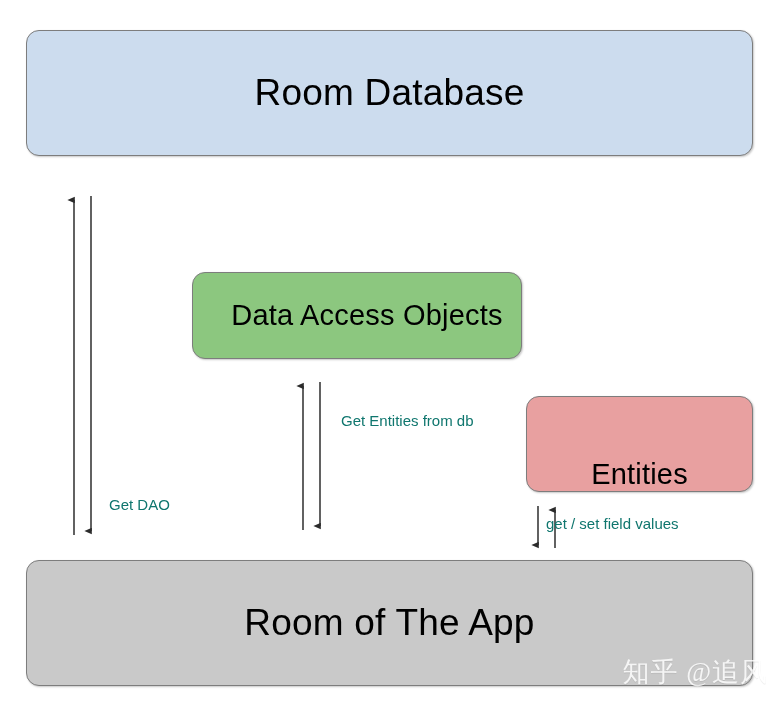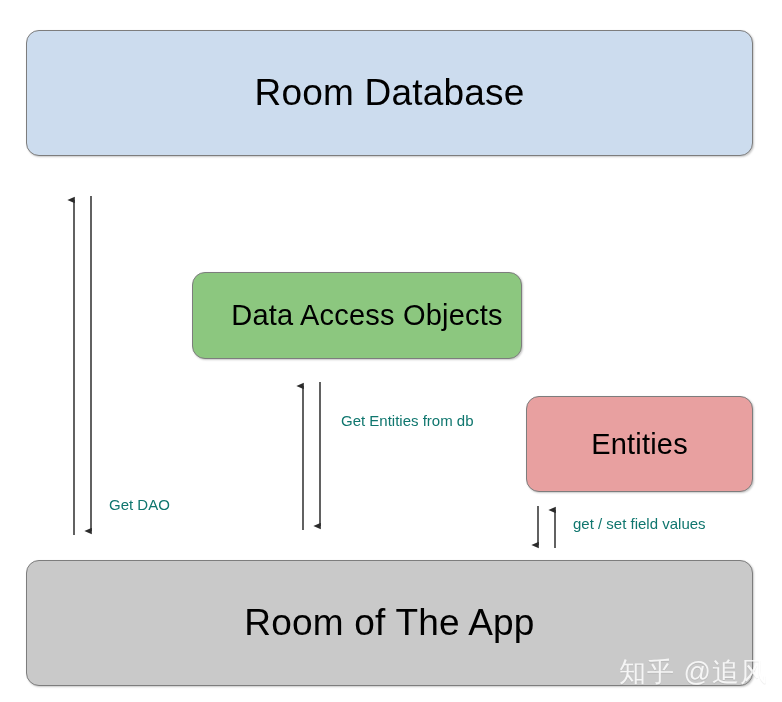--- a/index.html
+++ b/index.html
@@ -51,20 +51,21 @@
     padding-left: 20px;
   }
   #node-dao .node-label { font-size: 29px; }
 
   #node-entities {
     left: 526px;
     top: 396px;
     width: 227px;
     height: 96px;
     background: #e8a0a0;
+    align-items: flex-end;
   }
   #node-entities .node-label { font-size: 29px; }
 
   #node-rest-of-app {
     left: 26px;
     top: 560px;
     width: 727px;
     height: 126px;
     background: #c9c9c9;
   }
@@ -86,31 +87,31 @@
   .edge-label {
     position: absolute;
     color: #0f766e;
     font-size: 15px;
     line-height: 19px;
     white-space: pre-line;
   }
   #label-get-dao { left: 109px; top: 495px; }
   #label-get-entities { left: 341px; top: 411px; }
   #label-persist { left: 341px; top: 468px; }
-  #label-get-set { left: 573px; top: 514px; text-align: center; }
+  #label-get-set { left: 546px; top: 514px; text-align: center; }
 
   #watermark {
     position: absolute;
     right: 14px;
     bottom: 12px;
     font-size: 27px;
     color: #ffffff;
     opacity: 0.82;
     letter-spacing: 1px;
-    font-family: Liberation Sans, sans-serif;
+    font-family: Liberation Serif, serif;
     text-shadow: 0 1px 1px rgba(0,0,0,0.10);
     margin-left: 36px;
   }
 </style>
 </head>
 <body>
 
 <div id="canvas">
 
   <div class="node" id="node-room-database">

